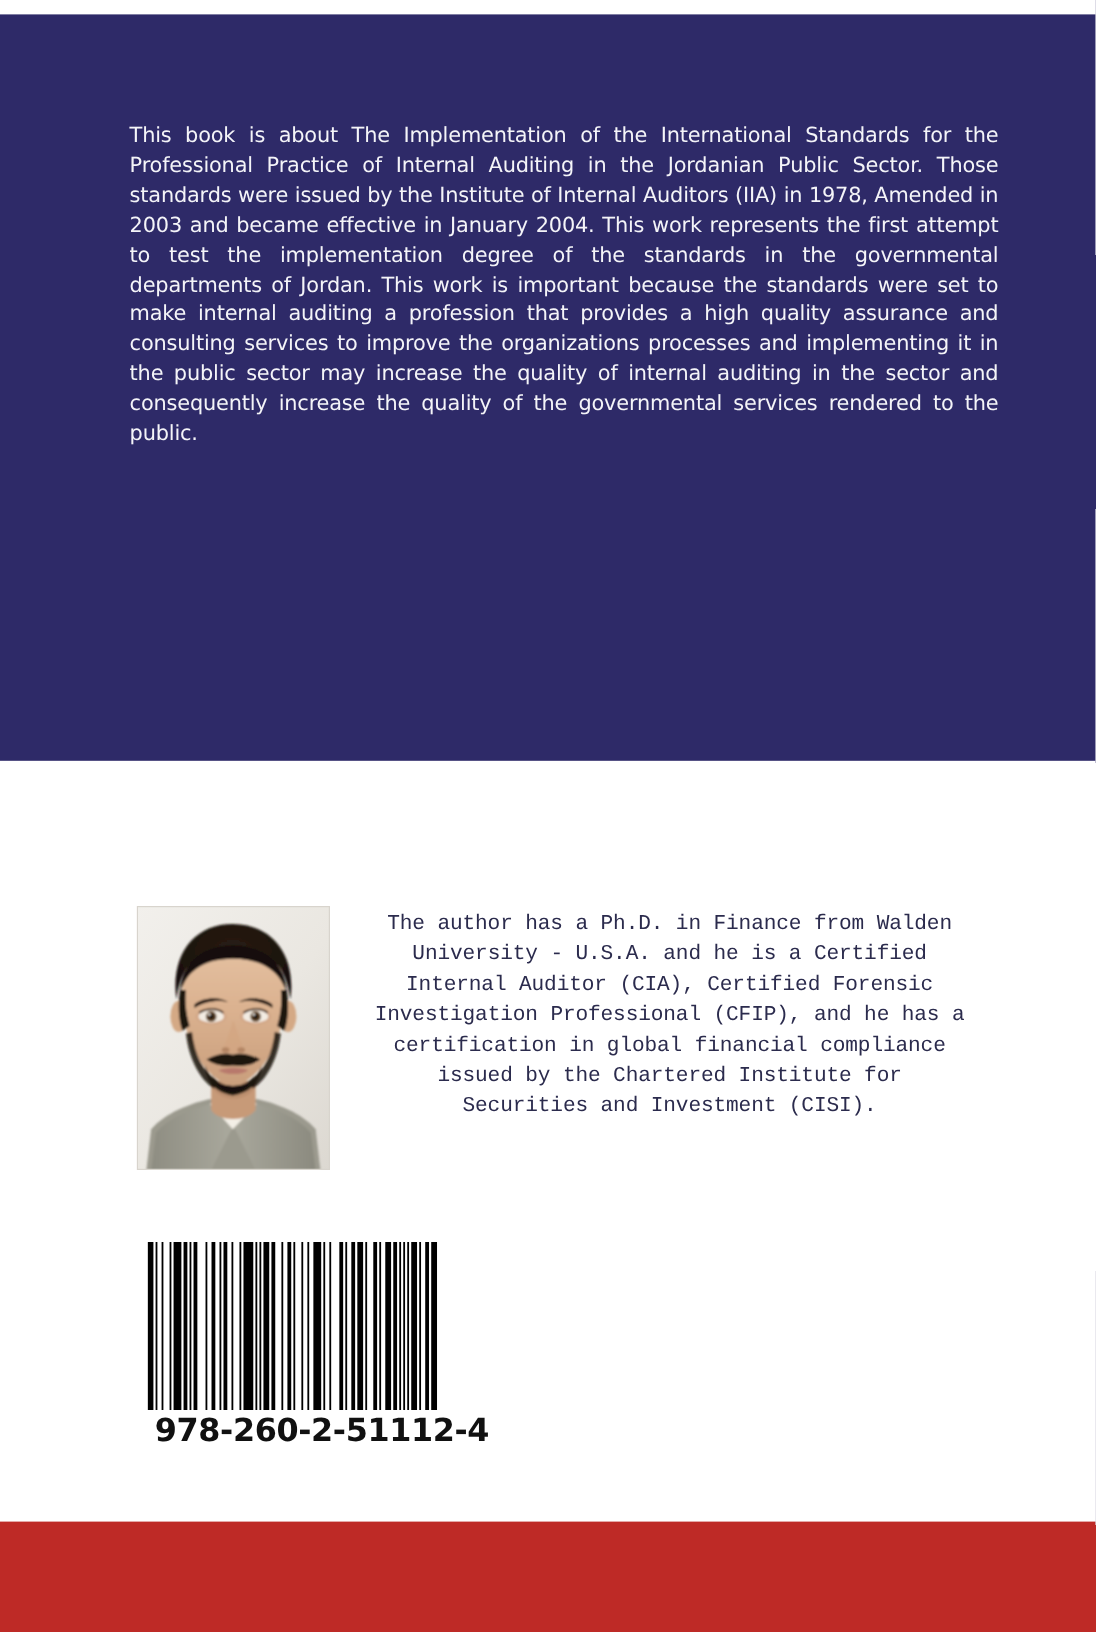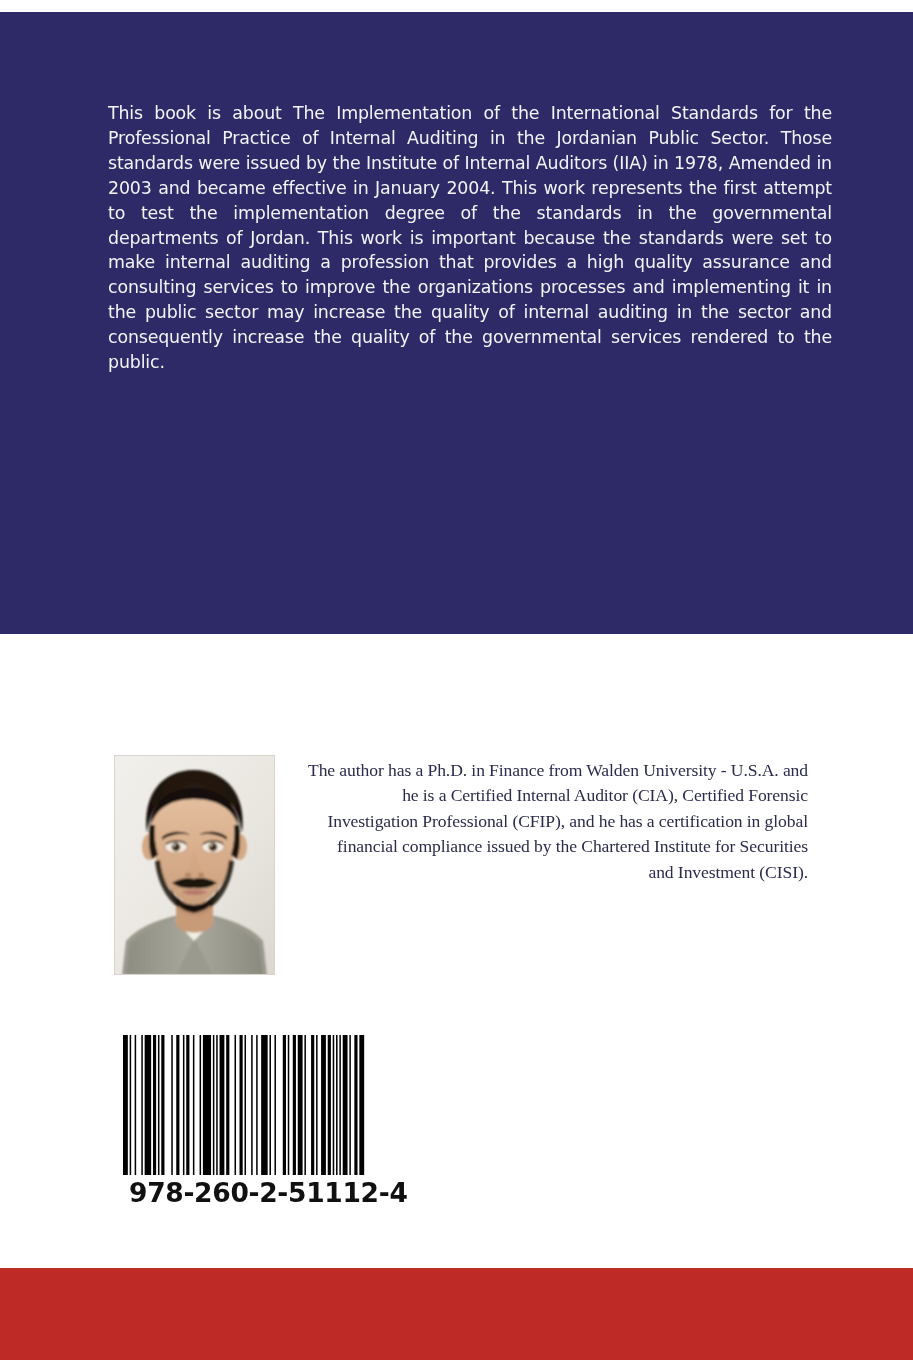--- a/index.html
+++ b/index.html
@@ -64,24 +64,24 @@
   }
   #author-photo svg { display: block; }
 
   
   #author-bio {
     position: absolute;
     left: 308px;
     top: 758px;
     width: 500px;
     color: #2b2b4d;
-    font-family: Liberation Serif, serif;
+    font-family: Liberation Mono, monospace;
     font-size: 17.6px;
     line-height: 25.4px;
-    text-align: right;
+    text-align: center;
     letter-spacing: -0.1px;
   }
 
   
   #barcode-block {
     position: absolute;
     left: 123px;
     top: 1035px;
     width: 243px;
   }

